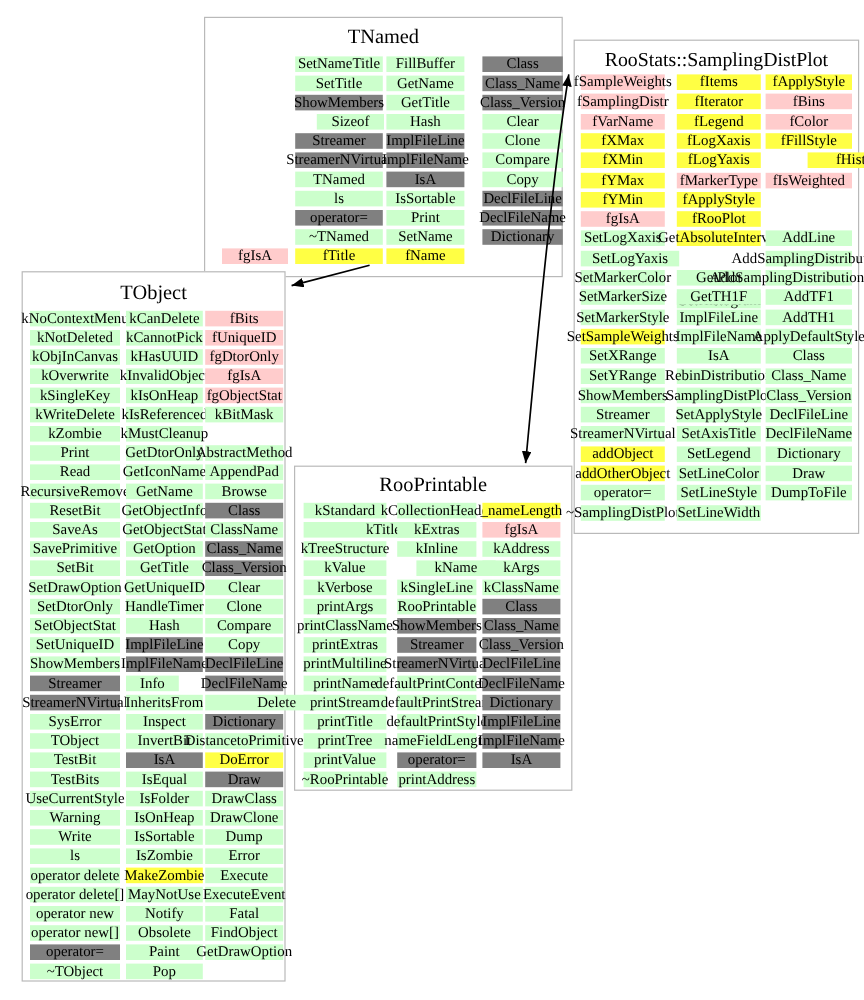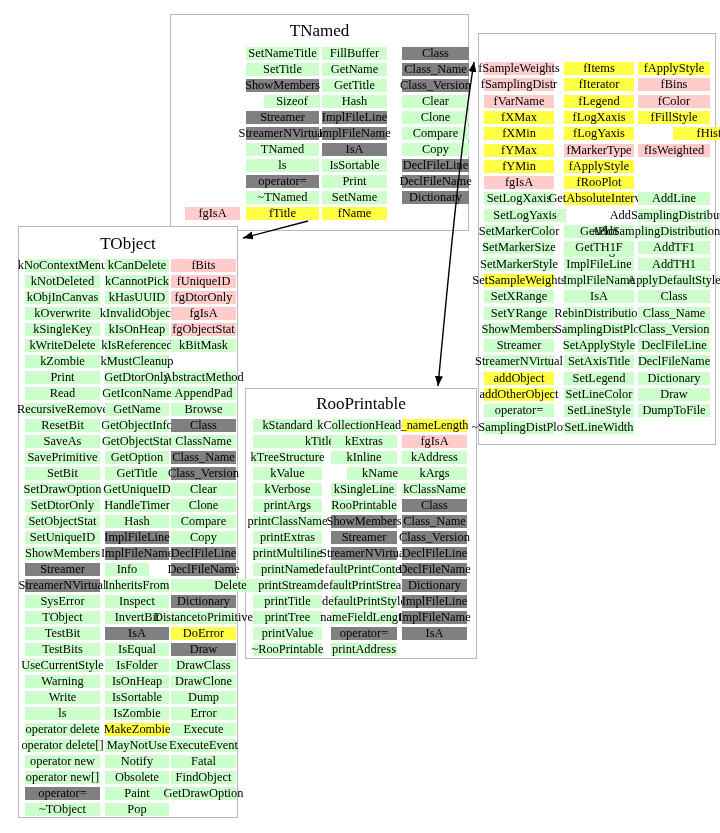--- a/index.html
+++ b/index.html
@@ -205,20 +205,21 @@
     <div class="cell c-x" style="left: 156px; width: 65px; top: 142px;">Class_Version</div>
     <div class="cell c-x" style="left: 156px; width: 65px; top: 158px;">DeclFileLine</div>
     <div class="cell c-x" style="left: 156px; width: 65px; top: 174px;">DeclFileName</div>
     <div class="cell c-x" style="left: 156px; width: 65px; top: 190px;">Dictionary</div>
     <div class="cell c-x" style="left: 156px; width: 65px; top: 206px;">ImplFileLine</div>
     <div class="cell c-x" style="left: 156px; width: 65px; top: 222px;">ImplFileName</div>
     <div class="cell c-x" style="left: 156px; width: 65px; top: 238px;">IsA</div>
   </div>
 
 <div class="classbox" style="left:478px;top:33px;width:238px;height:412px;">
+  <div class="ctitle" style="top:6px;font-size:16.5px;">RooStats::SamplingDistPlot</div>
 <div class="cell c-p" style="left: 5px; width: 70px; top: 28px;">fSampleWeights</div>
     <div class="cell c-p" style="left: 5px; width: 70px; top: 44px;">fSamplingDistr</div>
     <div class="cell c-p" style="left: 5px; width: 70px; top: 61px;">fVarName</div>
     <div class="cell c-y" style="left: 5px; width: 70px; top: 77px;">fXMax</div>
     <div class="cell c-y" style="left: 5px; width: 70px; top: 93px;">fXMin</div>
     <div class="cell c-y" style="left: 5px; width: 70px; top: 110px;">fYMax</div>
     <div class="cell c-y" style="left: 5px; width: 70px; top: 126px;">fYMin</div>
     <div class="cell c-p" style="left: 5px; width: 70px; top: 142px;">fgIsA</div>
     <div class="cell c-g" style="left: 5px; width: 70px; top: 158px;">SetLogXaxis</div>
     <div class="cell c-g" style="left: 5px; width: 82px; top: 175px;">SetLogYaxis</div>

